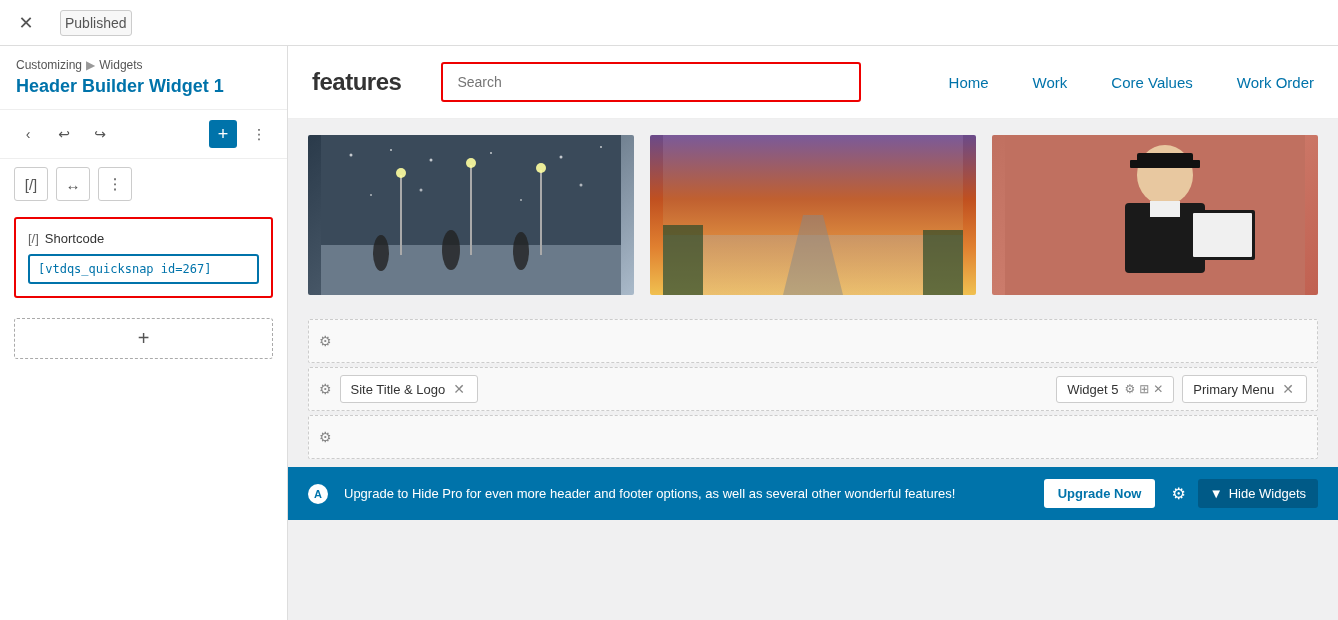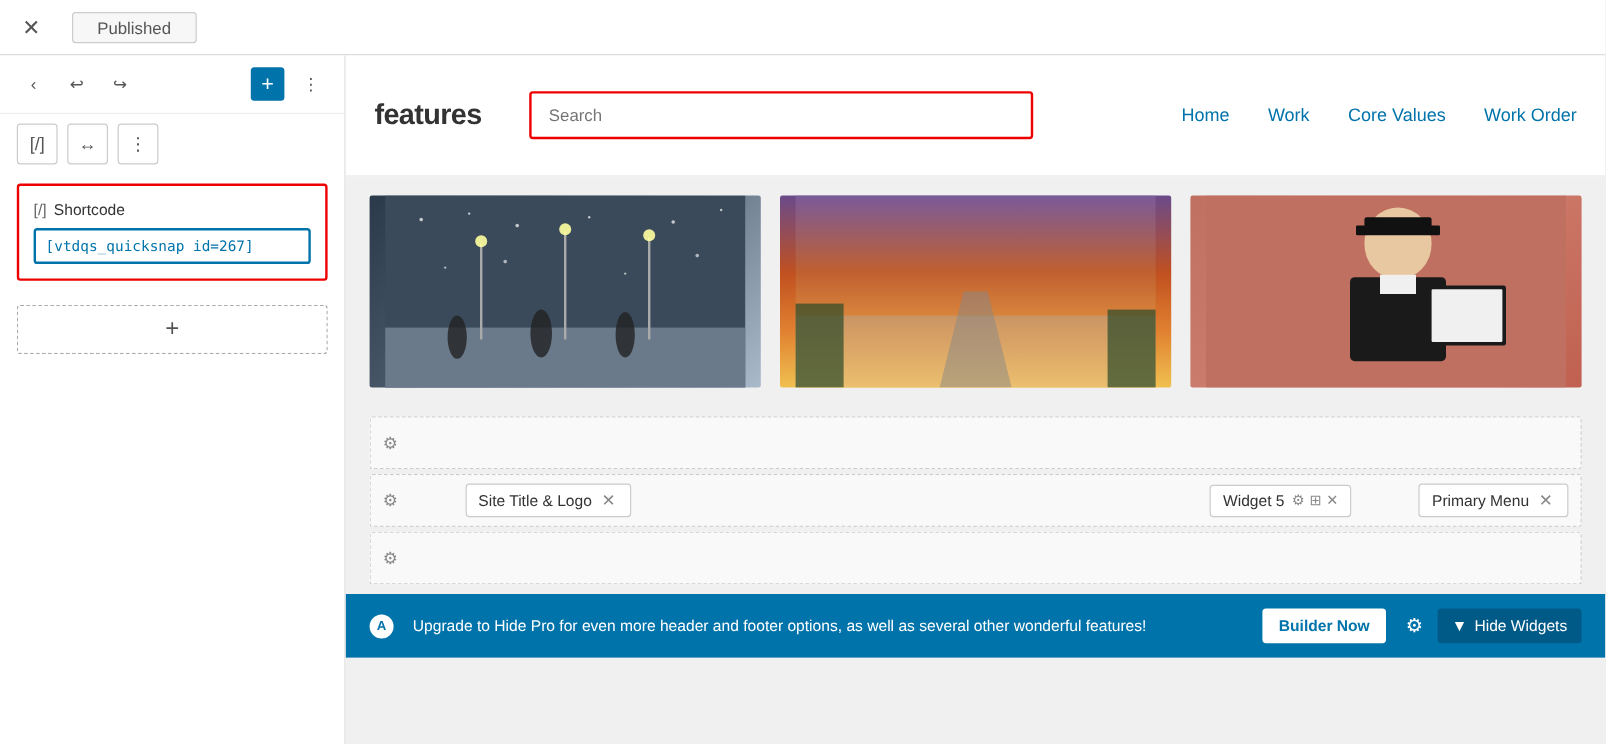--- a/index.html
+++ b/index.html
@@ -25,47 +25,47 @@
     
     .shortcode-widget { margin: 8px 14px; border: 2px solid #e00; border-radius: 3px; padding: 12px; background: #fff; }
     .shortcode-label { font-size: 13px; color: #333; margin-bottom: 8px; display: flex; align-items: center; gap: 6px; }
     .shortcode-label .bracket-icon { color: #666; font-size: 13px; }
     .shortcode-input { width: 100%; border: 2px solid #0073aa; border-radius: 3px; padding: 6px 8px; font-size: 12px; font-family: monospace; color: #0073aa; outline: none; background: #fff; }
 
     .add-widget-btn { margin: 12px 14px; padding: 8px; border: 1px dashed #aaa; background: #fff; cursor: pointer; border-radius: 3px; text-align: center; font-size: 20px; color: #555; width: calc(100% - 28px); }
 
     
     .close-btn { width: 28px; height: 28px; border: none; background: none; cursor: pointer; font-size: 18px; color: #555; display: flex; align-items: center; justify-content: center; }
-    .published-badge { margin-left: 8px; color: #555; font-size: 14px; padding: 4px 20px; border: 1px solid #ccc; border-radius: 3px; background: #f7f7f7; cursor: pointer; }
+    .published-badge { margin-left: 8px; color: #555; font-size: 14px; padding: 4px 4px; border: 1px solid #ccc; border-radius: 3px; background: #f7f7f7; cursor: pointer; }
 
     
     .preview-area { flex: 1; background: #f0f0f1; overflow-y: auto; display: flex; flex-direction: column; }
 
     
     .site-header { background: #fff; padding: 14px 24px; display: flex; align-items: center; gap: 20px; border-bottom: 1px solid #eee; position: relative; }
     .site-logo { font-size: 24px; font-weight: 700; color: #333; letter-spacing: -0.5px; }
-    .site-search-wrapper { flex: 1; max-width: 420px; margin: 16px 20px; border: 2px solid #e00; border-radius: 3px; padding: 2px; }
+    .site-search-wrapper { flex: 1; max-width: 420px; margin: 2px 20px; border: 2px solid #e00; border-radius: 3px; padding: 2px; }
     .site-search { width: 100%; border: none; outline: none; padding: 8px 12px; font-size: 14px; color: #999; }
-    .site-nav { display: flex; align-items: center; gap: 32px; margin-left: auto; }
+    .site-nav { display: flex; align-items: center; gap: 44px; margin-left: auto; }
     .site-nav a { color: #0073aa; text-decoration: none; font-size: 15px; }
 
     
     .content-section { padding: 16px 20px; }
     .images-row { display: flex; gap: 16px; }
     .preview-img { height: 160px; flex: 1; border-radius: 2px; object-fit: cover; }
     .img-snow { background: linear-gradient(135deg, #2a3a4a 0%, #4a5a6a 40%, #8a9aaa 80%, #aabaca 100%); position: relative; }
     .img-sunset { background: linear-gradient(180deg, #6a4a8a 0%, #c05020 40%, #e08030 70%, #f0c050 100%); }
     .img-person { background: linear-gradient(135deg, #c07060 0%, #d08070 50%, #c06050 100%); display: flex; align-items: center; justify-content: center; }
 
     
     .builder-section { padding: 8px 20px; display: flex; flex-direction: column; gap: 4px; }
     .builder-row { display: flex; align-items: center; min-height: 44px; background: #f9f9f9; border: 1px dashed #ccc; border-radius: 2px; padding: 6px 10px; gap: 8px; }
     .builder-row-gear { color: #888; font-size: 14px; cursor: pointer; }
     .row-spacer { flex: 1; }
-    .widget-tag { display: flex; align-items: center; gap: 6px; background: #fff; border: 1px solid #ccc; border-radius: 3px; padding: 5px 10px; font-size: 13px; color: #333; margin-left: 48px; }
+    .widget-tag { display: flex; align-items: center; gap: 6px; background: #fff; border: 1px solid #ccc; border-radius: 3px; padding: 5px 10px; font-size: 13px; color: #333; }
     .widget-tag .remove-btn { border: none; background: none; cursor: pointer; color: #888; font-size: 14px; padding: 0 2px; }
     .widget-tag-icons { display: flex; gap: 4px; align-items: center; }
     .widget-icon-sm { color: #888; font-size: 12px; cursor: pointer; }
 
     
     .notification-bar { background: #0073aa; color: #fff; padding: 12px 20px; display: flex; align-items: center; gap: 16px; font-size: 13px; flex-shrink: 0; }
     .astra-logo { width: 20px; height: 20px; background: #fff; border-radius: 50%; display: flex; align-items: center; justify-content: center; color: #0073aa; font-weight: 700; font-size: 11px; flex-shrink: 0; }
     .notification-text { flex: 1; }
     .upgrade-btn { background: #fff; color: #0073aa; border: none; padding: 7px 14px; border-radius: 3px; cursor: pointer; font-size: 13px; font-weight: 600; white-space: nowrap; }
     .notif-right { display: flex; align-items: center; gap: 12px; margin-left: auto; }
@@ -85,20 +85,28 @@
 <div class="page-wrapper">
 
   <div class="top-bar">
     <button class="close-btn">✕</button>
     <span class="published-badge">Published</span>
   </div>
 
   <div class="main-area">
 
     <div class="sidebar">
+      <div class="sidebar-header">
+        <div class="sidebar-breadcrumb">
+          <span>Customizing</span>
+          <span class="sep">▶</span>
+          <span>Widgets</span>
+        </div>
+        <div class="sidebar-title">Header Builder Widget 1</div>
+      </div>
 
       <div class="sidebar-toolbar">
         <button class="toolbar-icon-btn">‹</button>
         <button class="toolbar-icon-btn">↩</button>
         <button class="toolbar-icon-btn">↪</button>
         <button class="toolbar-add-btn">+</button>
         <button class="toolbar-icon-btn">⋮</button>
       </div>
 
       <div class="widget-buttons">
@@ -247,21 +255,21 @@
           </div>
 
           <div class="builder-row">
             <span class="builder-row-gear">⚙</span>
           </div>
         </div>
 
         <div class="notification-bar">
           <div class="astra-logo">A</div>
           <span class="notification-text">Upgrade to Hide Pro for even more header and footer options, as well as several other wonderful features!</span>
-          <button class="upgrade-btn">Builder Now</button>
+          <button class="upgrade-btn">Upgrade Now</button>
           <div class="notif-right">
             <span class="gear-icon-white">⚙</span>
             <button class="hide-builder-btn">
               <span>▼</span>
               <span>Hide Widgets</span>
             </button>
           </div>
         </div>
       </div>
     </div>

